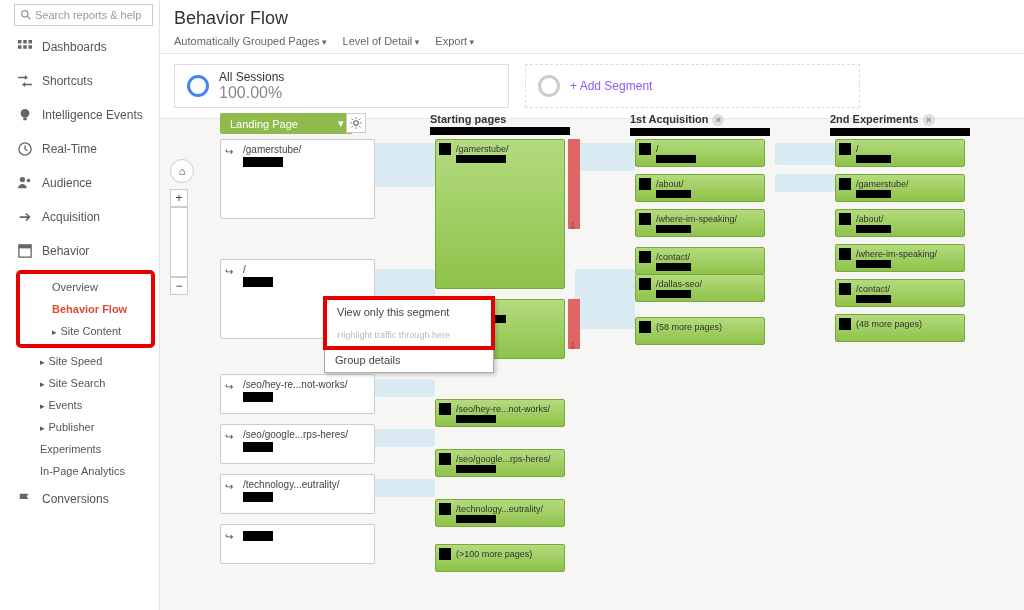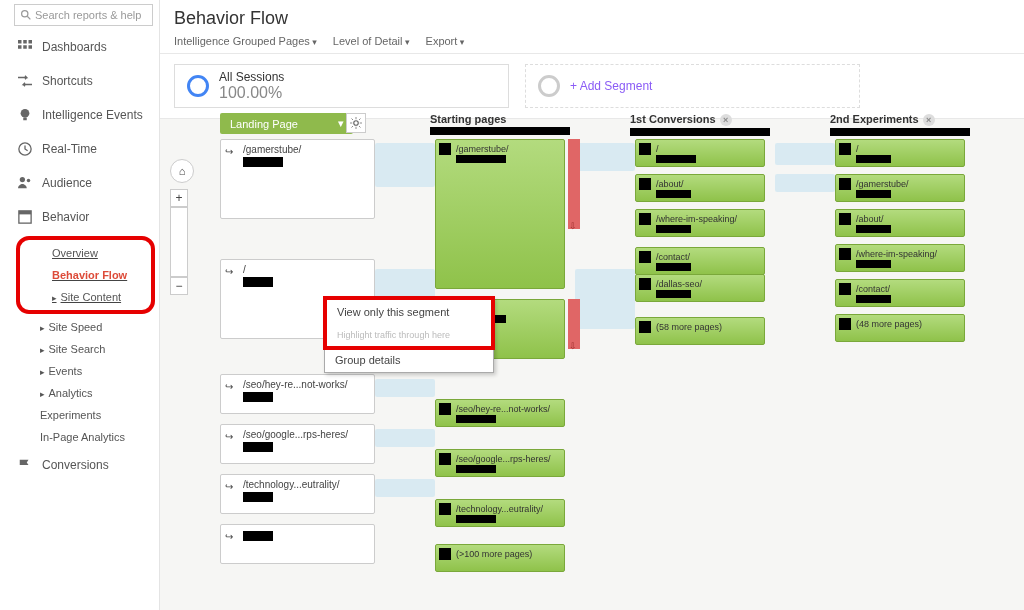--- a/index.html
+++ b/index.html
@@ -5,21 +5,21 @@
 * { box-sizing: border-box; margin: 0; padding: 0; }
 body { font-family: Arial, sans-serif; font-size: 12px; color: #444; background: #fff; width: 1024px; height: 610px; overflow: hidden; }
 .sidebar { position: absolute; left: 0; top: 0; width: 160px; height: 610px; border-right: 1px solid #e4e4e4; background: #fff; padding-left: 8px; }
 .search-box { margin: 4px 6px; padding: 4px 6px; border: 1px solid #ccc; font-size: 11px; color: #999; display: flex; align-items: center; gap: 4px; }
 .search-box svg { width: 10px; height: 10px; fill: #999; }
 .nav-item { display: flex; align-items: center; padding: 10px 10px; gap: 10px; cursor: pointer; color: #555; }
 .nav-item svg { width: 14px; height: 14px; fill: #666; flex-shrink: 0; }
 .sub-item { padding: 5px 10px 5px 32px; font-size: 11px; color: #555; cursor: pointer; }
 .sub-item.active { color: #dd4b39; font-weight: bold; }
 .sub-item.caret::before { content: "▸"; margin-right: 4px; font-size: 9px; }
-.hl-red { border: 4px solid #e60000; border-radius: 13px; text-decoration: underline; }
+.hl-red { border: 4px solid #e60000; border-radius: 5px; }
 .nav-hl { margin: 2px 4px 2px 8px; padding: 2px 0; }
 
 .main { position: absolute; left: 160px; top: 0; right: 0; bottom: 0; background: #f6f6f4; }
 .header { background: #fff; padding: 8px 14px 0; border-bottom: 1px solid #e8e8e8; }
 .header h1 { font-size: 18px; font-weight: normal; color: #333; }
 .toolbar { display: flex; gap: 16px; padding: 6px 0; font-size: 11px; color: #666; }
 .toolbar span::after { content: " ▾"; font-size: 9px; }
 
 .segment-row { display: flex; gap: 16px; padding: 10px 14px; background: #fff; border-bottom: 1px solid #e8e8e8; }
 .segment-box { border: 1px solid #ddd; padding: 8px 12px; display: flex; align-items: center; gap: 10px; width: 335px; height: 44px; }
@@ -109,49 +109,55 @@
   <div class="nav-item">
       <svg viewBox="0 0 16 16">
         <circle cx="5" cy="4" r="3"></circle>
         <circle cx="12" cy="5" r="2"></circle>
         <path d="M0 14c0-3 3-5 5-5s5 2 5 5"></path>
       </svg>
       <span>Audience</span>
     </div>
   <div class="nav-item">
       <svg viewBox="0 0 16 16">
+        <path d="M2 8h10m-3-4l4 4-4 4" stroke="#666" fill="none" stroke-width="2"></path>
+      </svg>
+      <span>Acquisition</span>
+    </div>
+  <div class="nav-item">
+      <svg viewBox="0 0 16 16">
         <rect x="1" y="1" width="14" height="14" fill="none" stroke="#666" stroke-width="1.5"></rect>
         <rect x="1" y="1" width="14" height="4" fill="#666"></rect>
       </svg>
       <span>Behavior</span>
     </div>
   <div class="hl-red nav-hl">
     <div class="sub-item">Overview</div>
     <div class="sub-item active">Behavior Flow</div>
     <div class="sub-item caret">Site Content</div>
   </div>
   <div class="sub-item caret">Site Speed</div>
   <div class="sub-item caret">Site Search</div>
   <div class="sub-item caret">Events</div>
-  <div class="sub-item caret">Analytics</div>
+  <div class="sub-item caret">Publisher</div>
   <div class="sub-item">Experiments</div>
   <div class="sub-item">In-Page Analytics</div>
   <div class="nav-item">
       <svg viewBox="0 0 16 16">
         <path d="M2 1v14M2 2h10l-2 3 2 3H2"></path>
       </svg>
       <span>Conversions</span>
     </div>
 </div>
 
 <div class="main">
   <div class="header">
     <h1>Behavior Flow</h1>
     <div class="toolbar">
-      <span>Intelligence Grouped Pages</span>
+      <span>Automatically Grouped Pages</span>
       <span>Level of Detail</span>
       <span>Export</span>
     </div>
   </div>
   <div class="segment-row">
     <div class="segment-box">
       <div class="circle-icon"></div>
       <div class="seg-text">
         <div class="t">All Sessions</div>
         <div class="s">100.00%</div>
@@ -175,21 +181,21 @@
     <div class="controls">
       <div class="ctrl-btn">⌂</div>
       <div class="zoom">
         <div>+</div>
         <div class="track"></div>
         <div>−</div>
       </div>
     </div>
 
     <div class="col-head" style="left:270px;top:-6px"><span>Starting pages</span><div class="bar"></div></div>
-    <div class="col-head" style="left:470px;top:-6px"><span>1st Conversions</span><span class="x">×</span><div class="bar"></div></div>
+    <div class="col-head" style="left:470px;top:-6px"><span>1st Acquisition</span><span class="x">×</span><div class="bar"></div></div>
     <div class="col-head" style="left:670px;top:-6px"><span>2nd Experiments</span><span class="x">×</span><div class="bar"></div></div>
 
     <div class="link-band" style="left:215px;top:24px;width:60px;height:44px"></div>
     <div class="link-band" style="left:215px;top:150px;width:60px;height:70px"></div>
     <div class="link-band" style="left:215px;top:260px;width:60px;height:18px"></div>
     <div class="link-band" style="left:215px;top:310px;width:60px;height:18px"></div>
     <div class="link-band" style="left:215px;top:360px;width:60px;height:18px"></div>
     <div class="link-band" style="left:415px;top:24px;width:60px;height:28px"></div>
     <div class="link-band" style="left:415px;top:150px;width:60px;height:60px"></div>
     <div class="link-band" style="left:615px;top:24px;width:60px;height:22px"></div>

